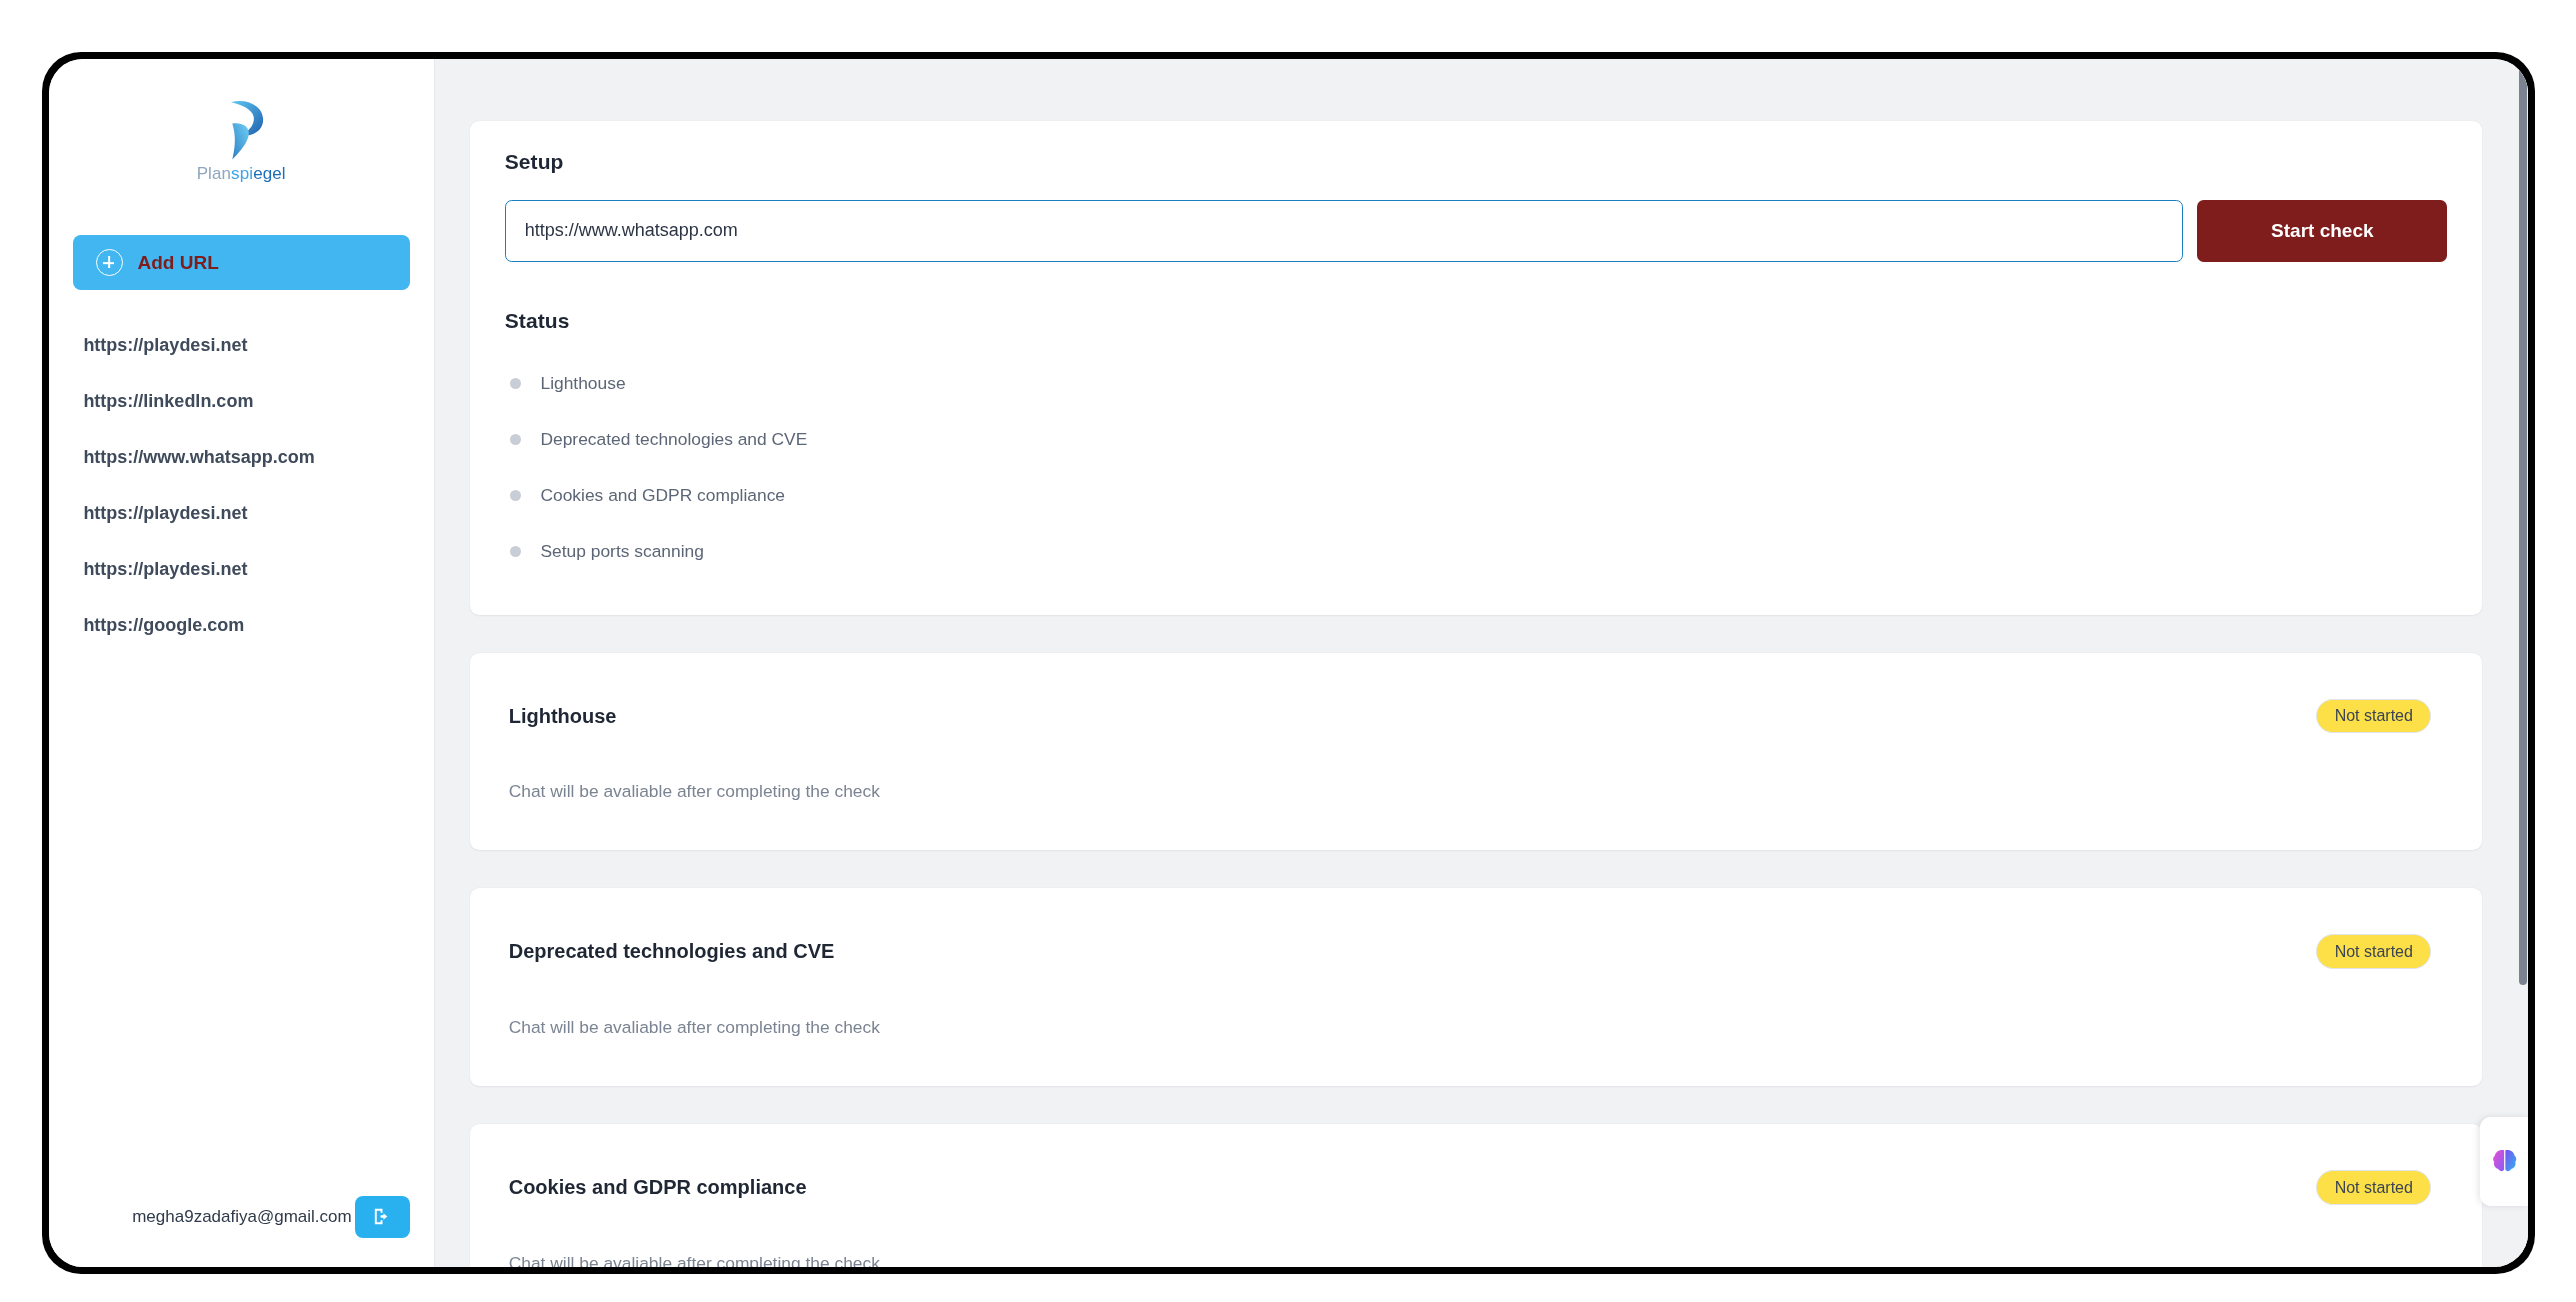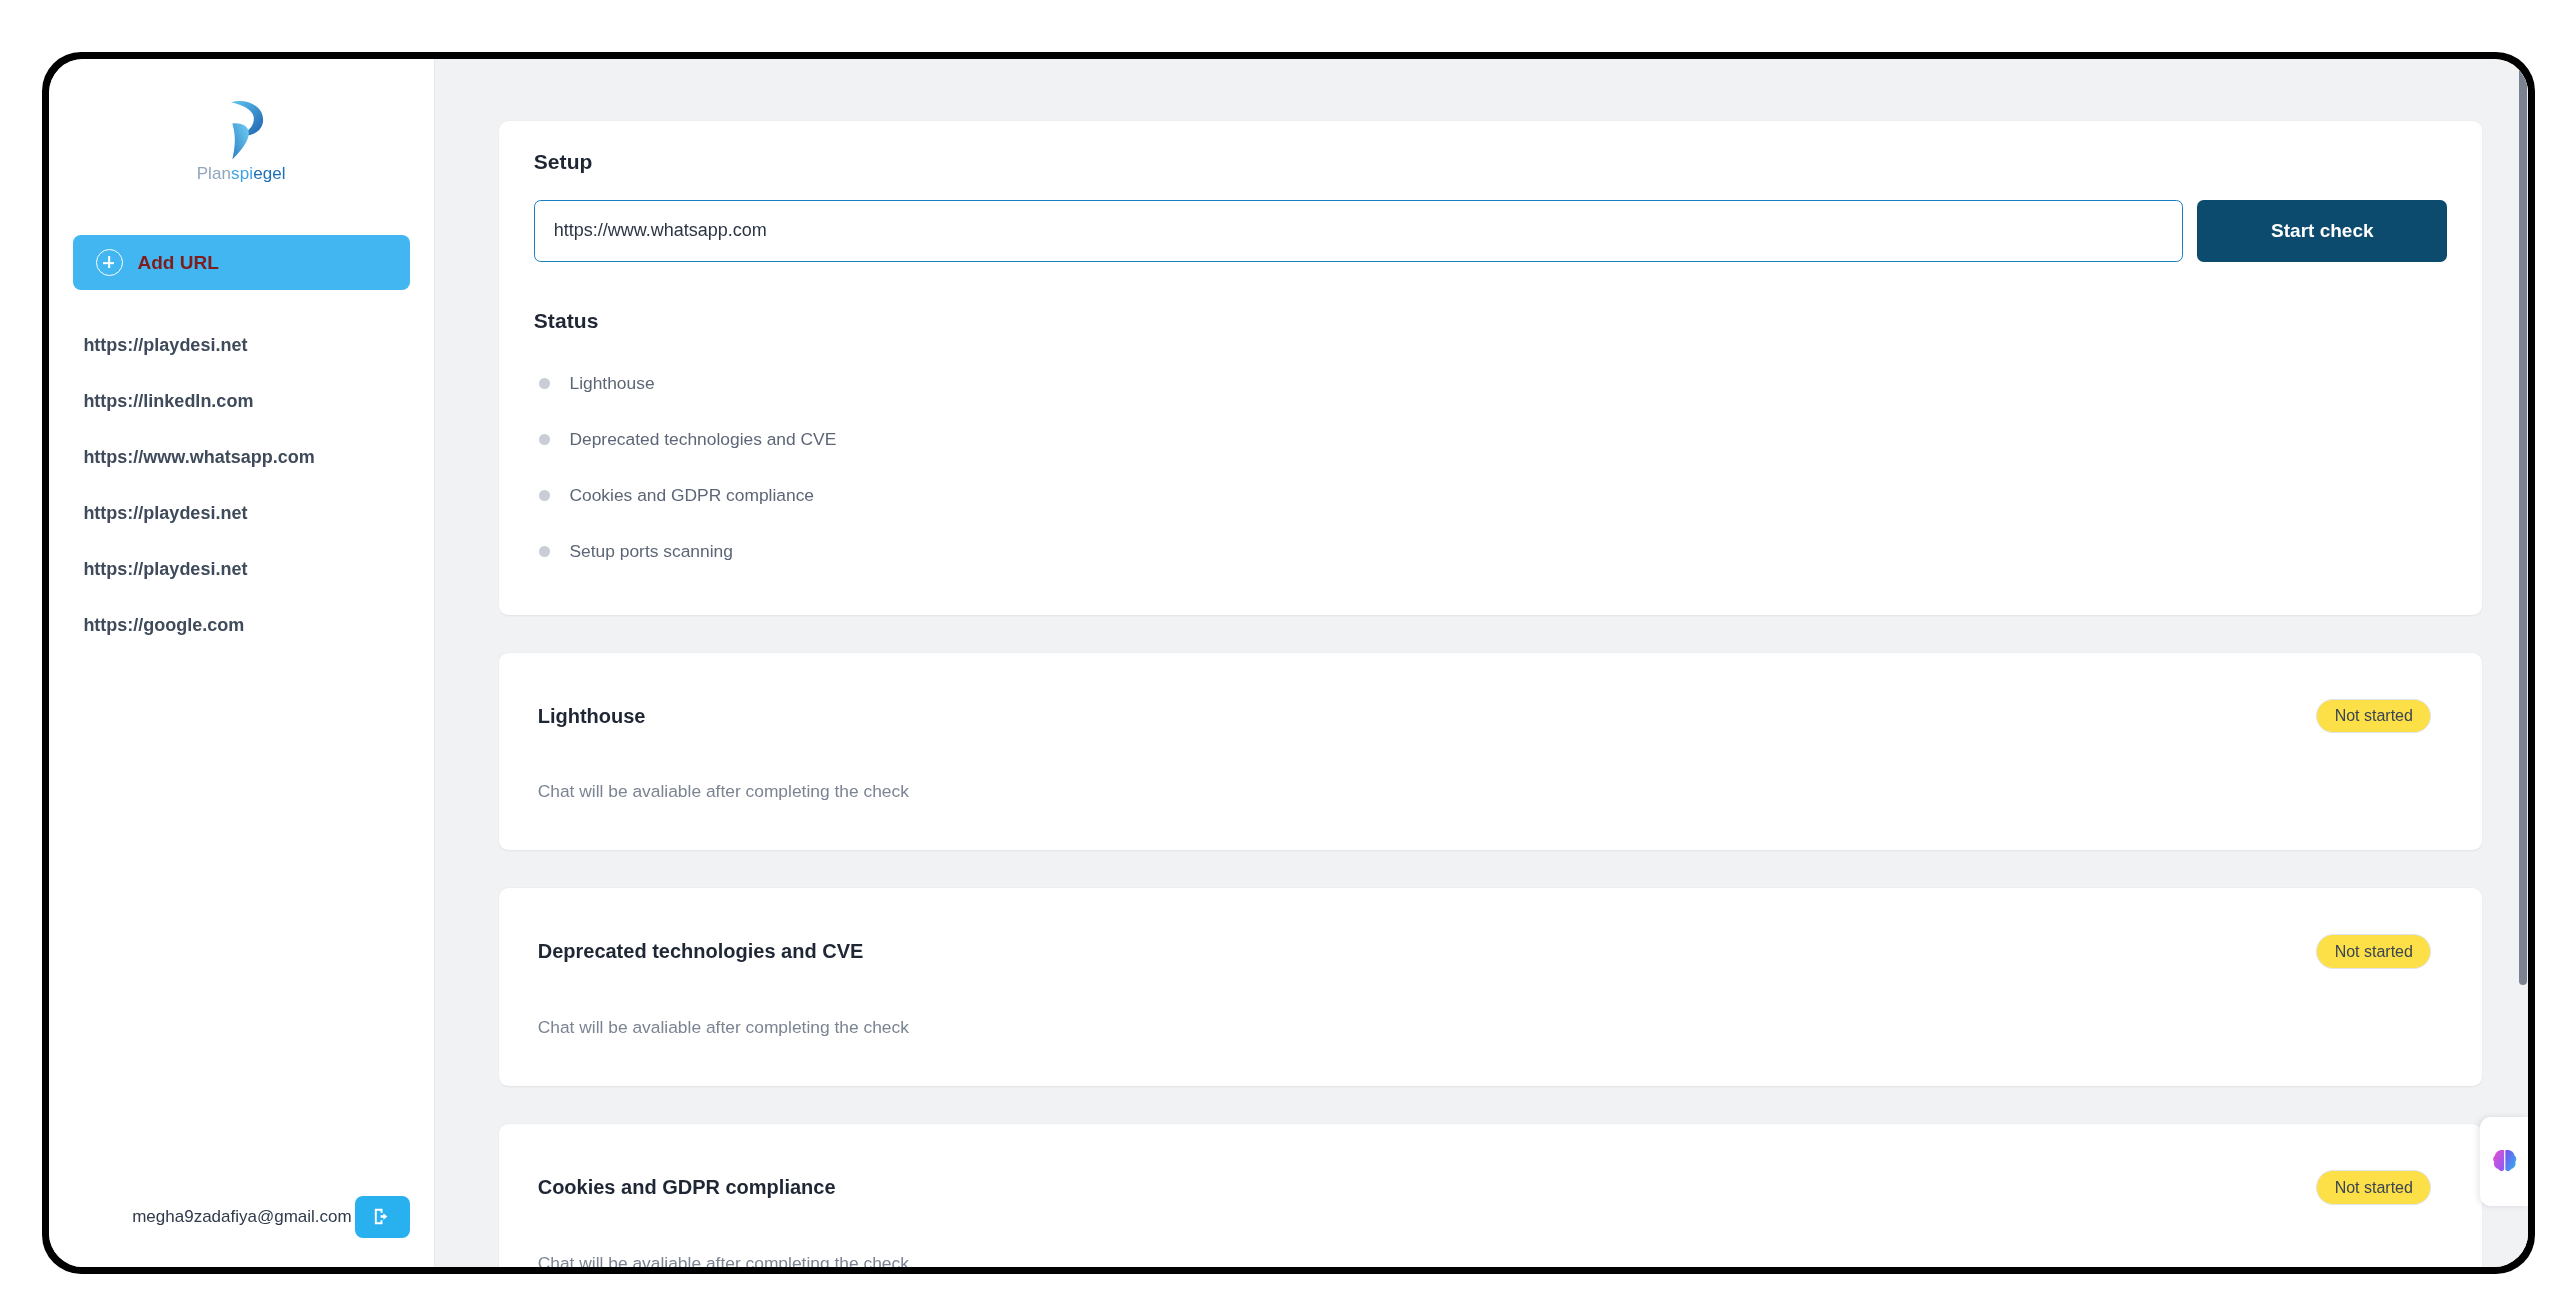--- a/index.html
+++ b/index.html
@@ -146,21 +146,20 @@
     padding: 0 46px 0 35px;
     display: flex;
     flex-direction: column;
     gap: 38px;
   }
 
   .panel {
     background: #ffffff;
     border-radius: 9.4px;
     box-shadow: 0 0.7px 2px rgba(16,24,40,.07);
-    margin-left: 29px;
   }
 
   
   #setup-panel { padding: 29.5px 35px 35px 35px; }
 
   .panel-title {
     font-size: 21px;
     font-weight: 700;
     color: #1f2735;
     letter-spacing: 0.1px;
@@ -181,21 +180,21 @@
     background: #ffffff;
     padding: 0 19px;
     font-family: "Liberation Sans", sans-serif;
     font-size: 18px;
     color: #2c3545;
     outline: none;
   }
 
   #start-check-button {
     flex: 0 0 250px;
-    background: #0c4a6e;
+    background: #7f1d1d;
     border: none;
     border-radius: 6.7px;
     color: #ffffff;
     font-size: 19px;
     font-weight: 700;
     font-family: "Liberation Sans", sans-serif;
     cursor: pointer;
   }
 
   #status-title { margin-top: 47px; }

